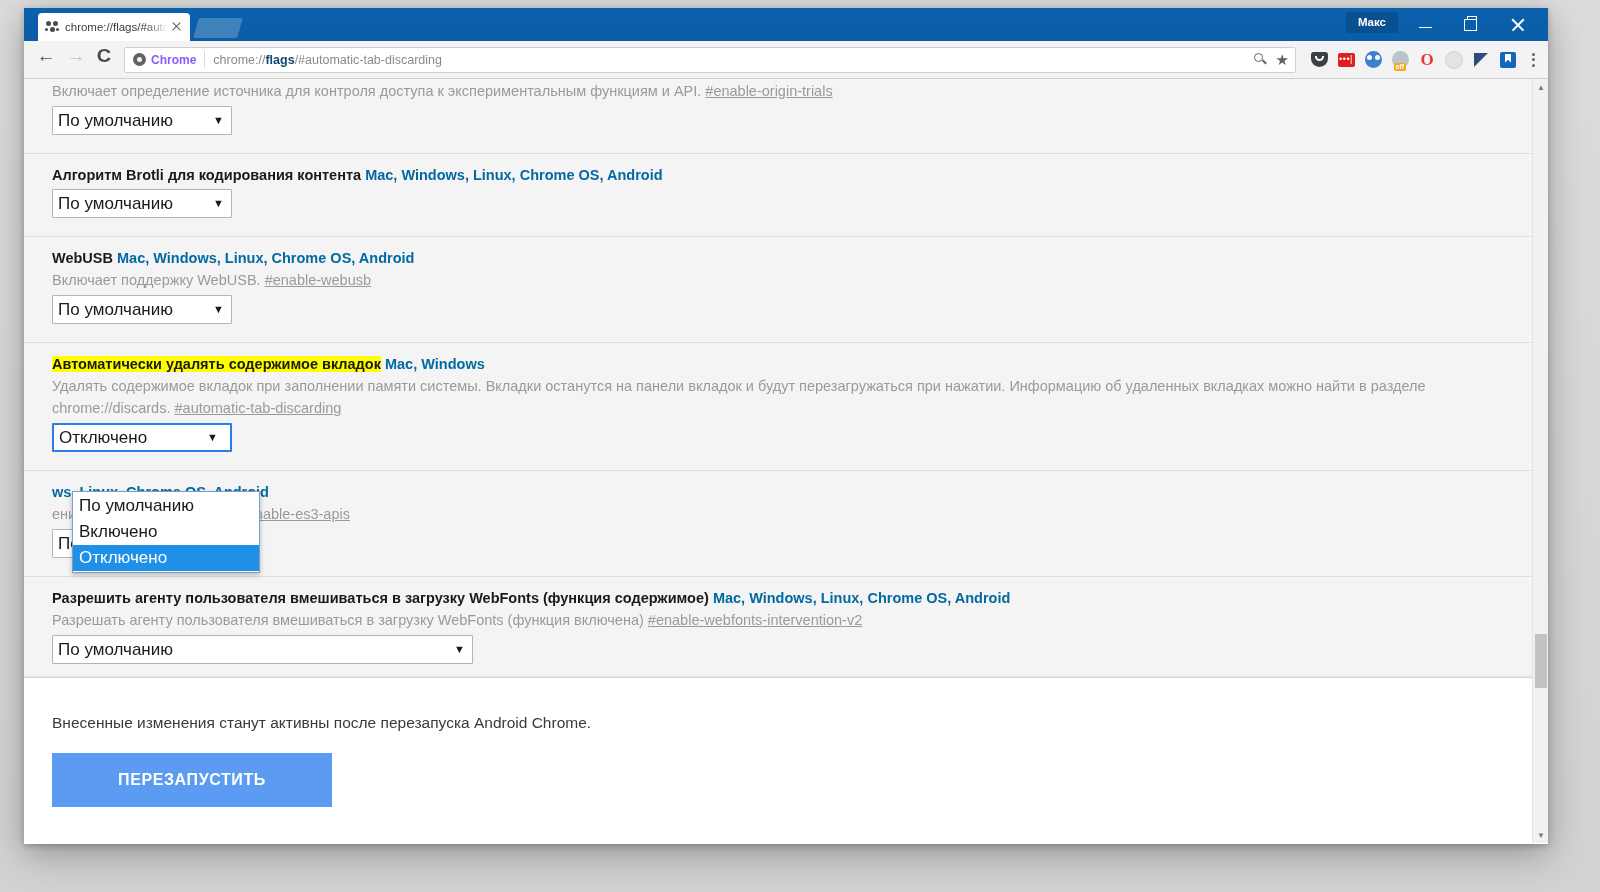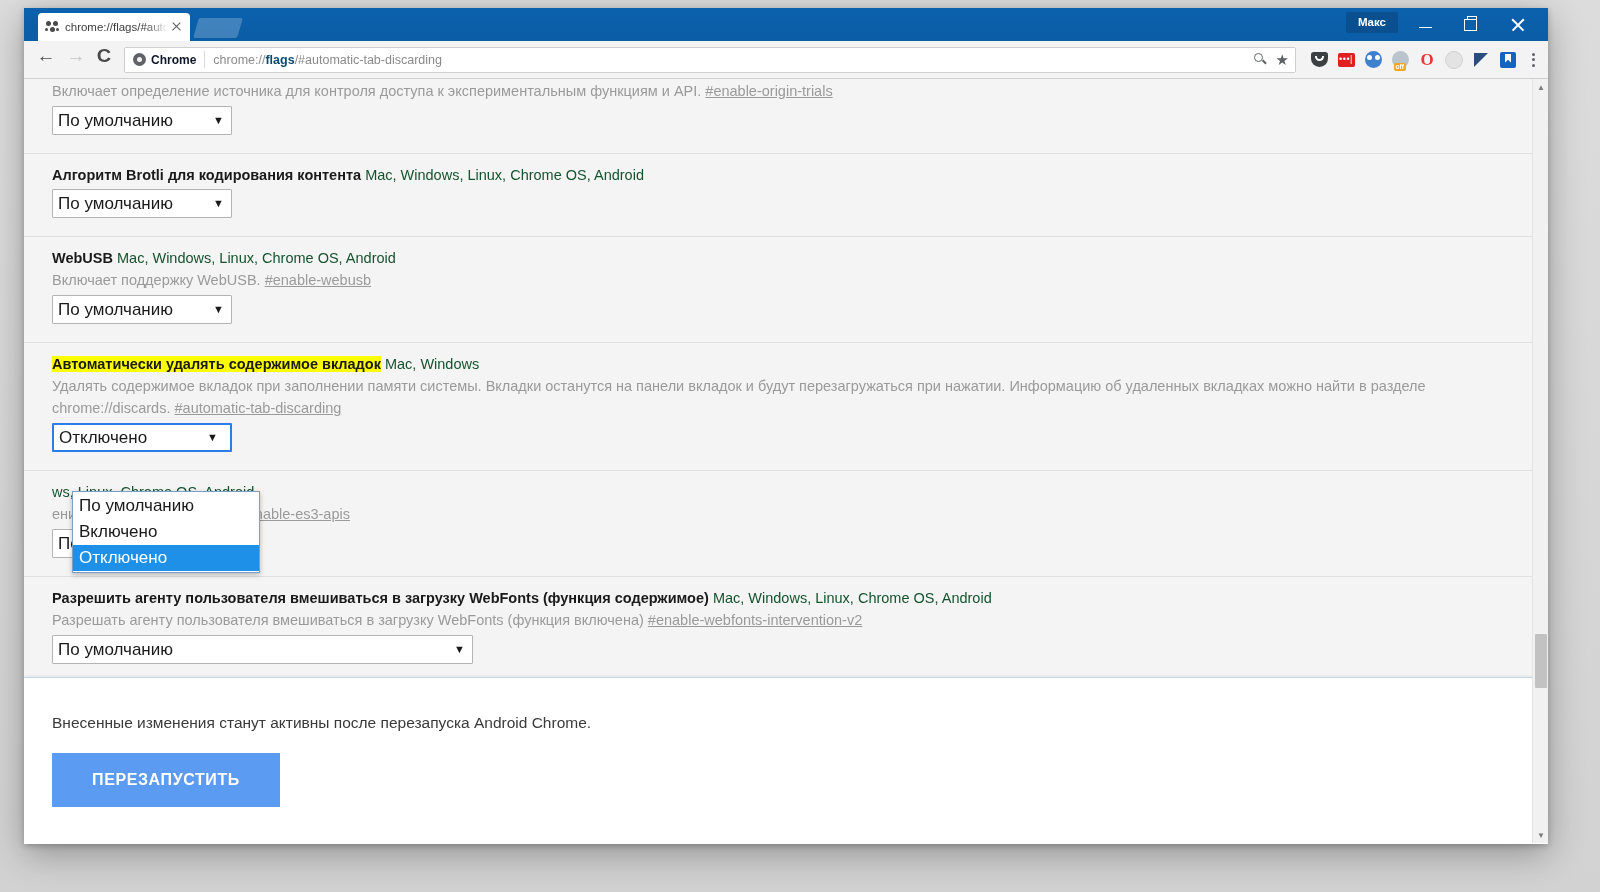--- a/index.html
+++ b/index.html
@@ -202,21 +202,21 @@
     border-radius:50%;
     background:#5f6368;
     position:relative;
     margin-right: 5px;
     flex:0 0 13px;
   }
   .secure-icon:after{
     content:"";position:absolute;left:4px;top:4px;width:5px;height:5px;
     border-radius:50%;background:#f3f3f3;
   }
-  .secure-label { font-size:12px; color:#0f172a; font-weight:bold;}
+  .secure-label { font-size:12px; color:#8b5cf6; font-weight:bold;}
   .url-text {
     font-size: 12.5px;
     color: #8a8a8a;
     white-space: nowrap;
     overflow:hidden;
     flex: 1 1 auto;
   }
   .url-text b { color:#0c4a6e; font-weight:bold;}
   .omni-right { display:flex; align-items:center; flex:0 0 auto; gap:8px; padding-right:2px;}
   .zoom-icon { position:relative; width:14px;height:14px;}
@@ -275,21 +275,21 @@
     box-sizing:border-box;
   }
   .flag-title {
     font-size: 14.5px;
     color: #1a1a1a;
     padding-top: 11px;
     line-height: 20px;
   }
   .flag-title .name { font-weight: bold; }
   .flag-title .name.hl { background:#ffff00; }
-  .flag-title .platforms { color: #14532d; font-weight: normal; text-align: right; }
+  .flag-title .platforms { color: #0369a1; font-weight: bold; text-align: right; }
   .flag-desc {
     font-size: 14.5px;
     color: #9a9a9a;
     line-height: 22px;
     padding-top: 1px;
     max-width: 1455px;
   }
   .flag-desc a, .flag-link {
     color: #9a9a9a;
     text-decoration: underline;
@@ -365,21 +365,21 @@
   }
   #restart-text {
     position:absolute;
     left: 28px; top: 36px;
     font-size: 15.5px;
     color: #3a3a3a;
   }
   #restart-btn {
     position:absolute;
     left: 28px; top: 75px;
-    width: 228px;
+    width: 280px;
     height: 54px;
     background: #5b9bf2;
     color: #ffffff;
     border: none;
     font-family:"Liberation Sans", sans-serif;
     font-size: 16px;
     font-weight: bold;
     letter-spacing: 0.6px;
     cursor: pointer;
   }

